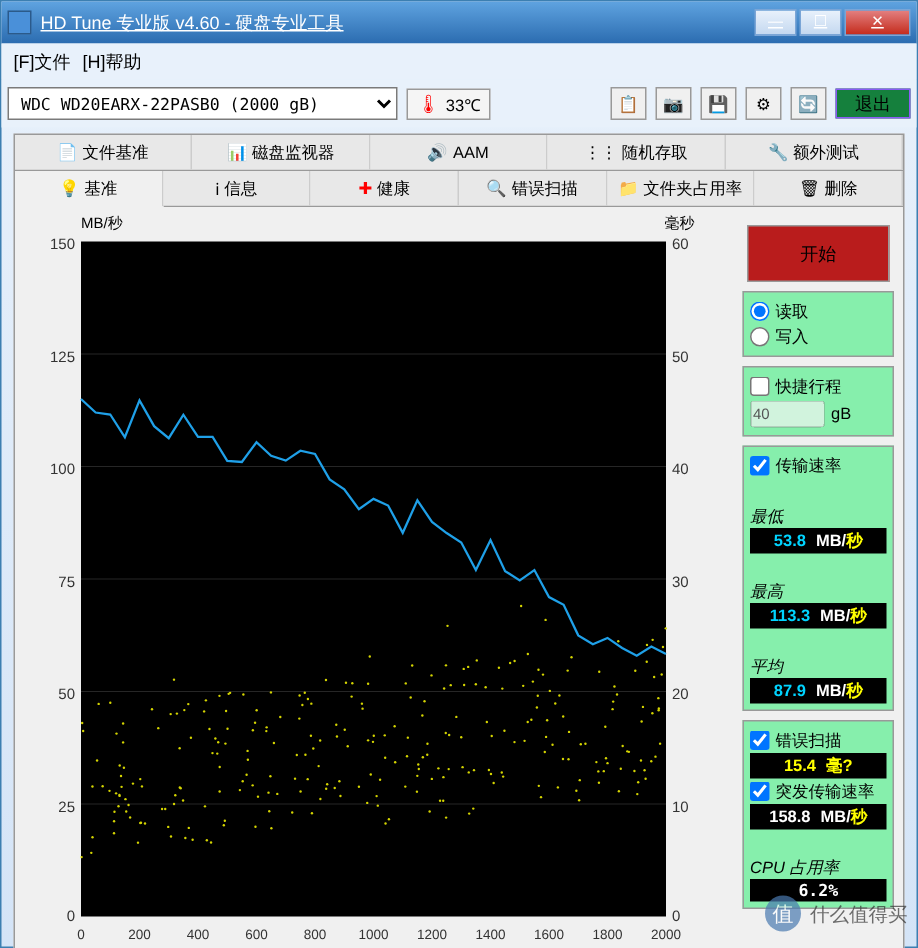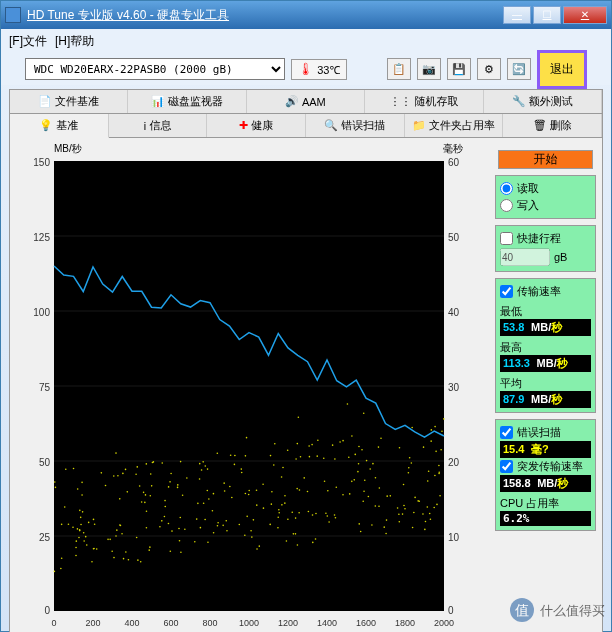--- a/index.html
+++ b/index.html
@@ -6,43 +6,43 @@
 body { background: #d4e4f7; width: 612px; height: 632px; overflow: hidden; }
 .window { width: 612px; height: 632px; border: 1px solid #3c7fb1; background: linear-gradient(#e8f1fb, #d4e4f7); }
 .titlebar { height: 28px; background: linear-gradient(#5fa3e0, #2b6cb0); display: flex; align-items: center; padding: 0 4px; color: white; font-size: 12px; text-decoration: underline; }
 .titlebar-icon { width: 16px; height: 16px; background: #4a90d9; margin-right: 6px; border: 1px solid #2b5a8a; }
 .titlebar-title { flex: 1; }
 .win-btns { display: flex; gap: 2px; }
 .win-btn { width: 28px; height: 18px; background: linear-gradient(#e8f1fb, #c4d8f0); border: 1px solid #7aa5d6; font-size: 10px; text-align: center; line-height: 16px; cursor: pointer; }
 .win-btn.close { width: 44px; background: linear-gradient(#e38080, #c42b1c); color: white; }
 .menubar { height: 24px; display: flex; align-items: center; padding: 0 8px; font-size: 12px; gap: 8px; background: #e8f1fb; }
 .menubar span { cursor: pointer; }
-.toolbar { height: 32px; display: flex; align-items: center; padding: 4px 24px; gap: 6px; background: #e8f1fb; }
+.toolbar { height: 32px; display: flex; align-items: center; padding: 4px 4px; gap: 6px; background: #e8f1fb; }
 .drive-select { width: 260px; height: 22px; font-size: 11px; font-family: monospace; padding: 1px 4px; border: 1px solid #7a7a7a; background: white; }
 .temp-box { border: 1px solid #999; padding: 2px 6px; font-size: 11px; display: flex; align-items: center; gap: 4px; background: #f5f5f5; }
 .temp-icon { color: red; font-size: 12px; }
 .icon-btn { width: 24px; height: 22px; border: 1px solid #999; background: #f0f0f0; cursor: pointer; display: flex; align-items: center; justify-content: center; font-size: 11px; }
-.exit-btn { width: 50px; height: 39px; font-size: 12px; border: 3px solid #8b5cf6; background: #fde047; cursor: pointer; }
+.exit-btn { width: 50px; height: 20px; font-size: 12px; border: 1px solid #8b5cf6; background: #15803d; cursor: pointer; }
 .spacer { flex: 1; }
 .content { margin: 4px 8px; background: #f0f0f0; border: 1px solid #999; height: 556px; }
 .tabs-row { display: flex; border-bottom: 1px solid #999; font-size: 11px; }
 .tab { flex: 1; padding: 4px 2px; text-align: center; border-right: 1px solid #ccc; cursor: pointer; display: flex; align-items: center; justify-content: center; gap: 3px; background: #e8e8e8; }
 .tab.active { background: #f0f0f0; border-bottom: 1px solid #f0f0f0; margin-bottom: -1px; }
 .main-area { display: flex; height: 508px; padding: 4px; }
 .chart-area { flex: 1; position: relative; }
 .chart-labels-top { display: flex; font-size: 10px; padding: 0 30px 0 40px; justify-content: space-between; }
 .chart-svg { display: block; }
 .side-panel { width: 105px; padding: 4px 2px; font-size: 11px; }
-.start-btn { width: 95px; height: 19px; margin: 4px auto; display: block; border: 1px solid #999; background: #f97316; cursor: pointer; font-size: 12px; }
+.start-btn { width: 95px; height: 38px; margin: 4px auto; display: block; border: 1px solid #999; background: #b91c1c; cursor: pointer; font-size: 12px; }
 .opt-group { border: 1px solid #999; padding: 4px; margin: 6px 0; background: #86efac; }
 .radio-row, .check-row { display: flex; align-items: center; gap: 4px; padding: 1px 0; }
 .radio-row input, .check-row input { margin: 0; }
 .num-input { width: 50px; height: 18px; font-size: 10px; }
-.stat-label { font-size: 11px; margin-top: 4px; }
-.stat-value { background: black; color: #00d4ff; font-family: monospace; font-size: 11px; padding: 1px 3px; text-align: left; font-weight: bold; }
+.stat-label { font-size: 11px; margin-top: 18px; font-style: italic; }
+.stat-value { background: black; color: #00d4ff; font-family: monospace; font-size: 11px; padding: 1px 3px; text-align: center; font-weight: bold; }
 .stat-value .unit { color: white; }
 .stat-value .unit-y { color: yellow; }
 .stat-value.yellow { color: yellow; }
 .stat-value.white { color: white; }
 .watermark { position: absolute; right: 4px; bottom: 4px; opacity: 0.7; }
 </style>
 </head>
 <body>
 
 <div class="window">

